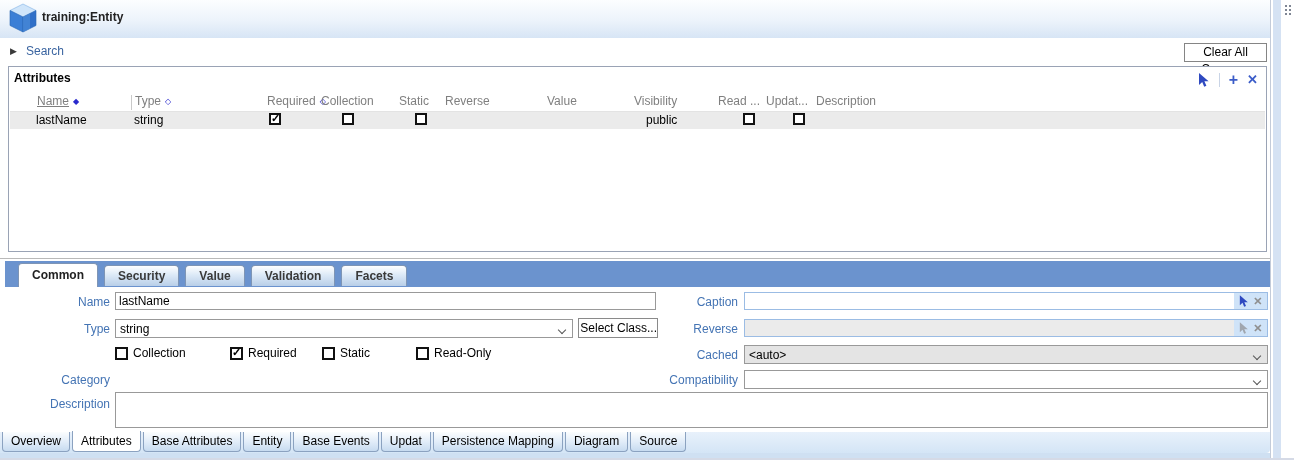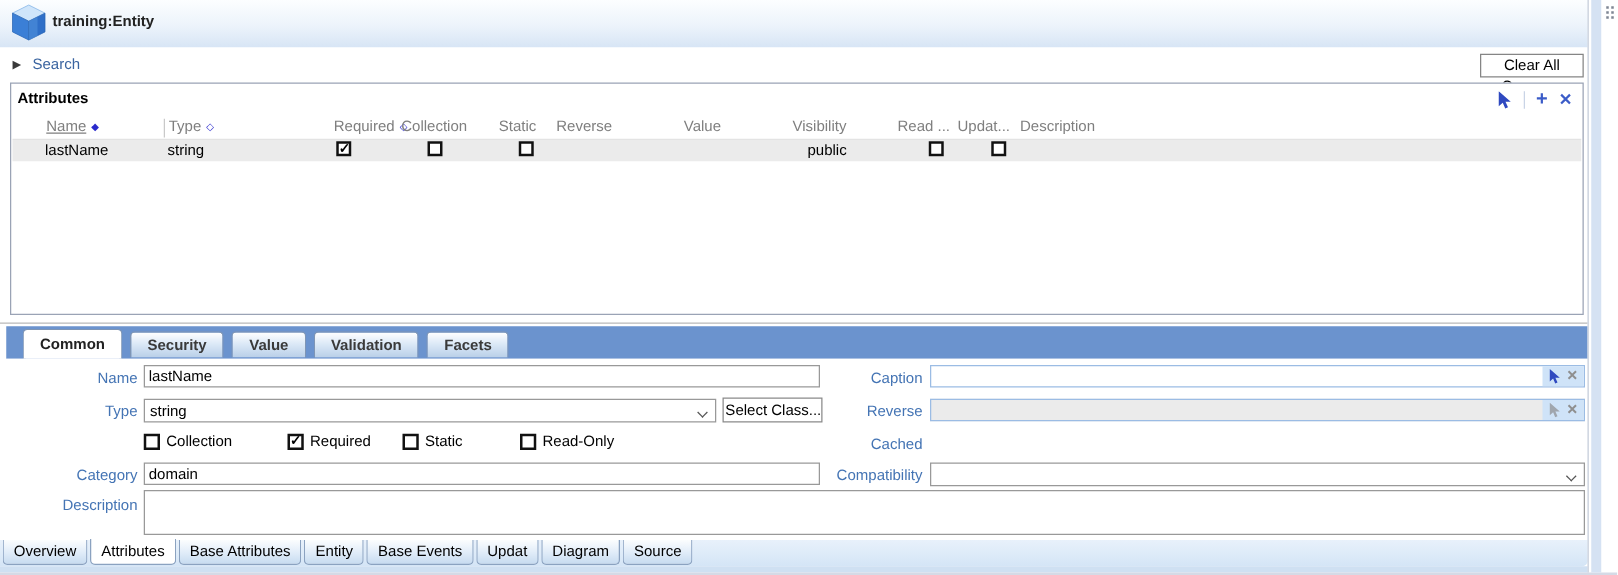--- a/index.html
+++ b/index.html
@@ -187,21 +187,20 @@
     <div class="cbrow-item" style="left:317px; top:59px">
       <span class="cb"></span>
       <span>Static</span>
     </div>
     <div class="cbrow-item" style="left:411px; top:59px">
       <span class="cb"></span>
       <span>Read-Only</span>
     </div>
 
     <div class="flabel" style="left:13px; top:86px">Category</div>
-    <input class="tinput" style="left: 110px; top: 83px; width: 541px;" value="domain">
 
     <div class="flabel" style="left:13px; top:110px">Description</div>
     <textarea class="form-textarea" style="left: 110px; top: 105px; width: 1153px; height: 36px;"></textarea>
 
     <div class="flabel" style="left:641px; top:8px">Caption</div>
     <div class="pickwrap" style="left:739px; top:5px; width:524px">
       <div class="pick-btns">
         <svg width="10" height="13" viewBox="0 0 12 15">
             <path d="M1 0 L1 12 L4.2 9.1 L6.2 13.8 L8.4 12.8 L6.4 8.3 L10.6 8.3 Z" fill="#2f49c0"></path>
           </svg>
@@ -213,36 +212,41 @@
     <div class="pickwrap disabled" style="left:739px; top:32px; width:524px">
       <div class="pick-btns">
         <svg width="10" height="13" viewBox="0 0 12 15">
             <path d="M1 0 L1 12 L4.2 9.1 L6.2 13.8 L8.4 12.8 L6.4 8.3 L10.6 8.3 Z" fill="#a0a6ae"></path>
           </svg>
         <span class="pick-x">✕</span>
       </div>
     </div>
 
     <div class="flabel" style="left:641px; top:61px">Cached</div>
+    <div class="combo" style="left:739px; top:58px; width:524px; background:#e4e4e4">
+      <span class="val">&lt;auto&gt;</span>
+      <span class="chev"></span>
+    </div>
 
     <div class="flabel" style="left:641px; top:86px">Compatibility</div>
     <div class="combo" style="left:739px; top:83px; width:524px">
       <span class="val"></span>
       <span class="chev"></span>
     </div>
   </div>
 
   <div class="bottom-bar">
     <div class="btabs">
       <div class="btab">Overview</div>
       <div class="btab active">Attributes</div>
       <div class="btab">Base Attributes</div>
       <div class="btab">Entity</div>
       <div class="btab">Base Events</div>
       <div class="btab">Updat</div>
+      <div class="btab">Persistence Mapping</div>
       <div class="btab">Diagram</div>
       <div class="btab">Source</div>
     </div>
   </div>
 
   <div class="footer-strip"></div>
   <div class="bottom-edge"></div>
 
   <div class="content-edge"></div>
   <div class="side-splitter"></div>

